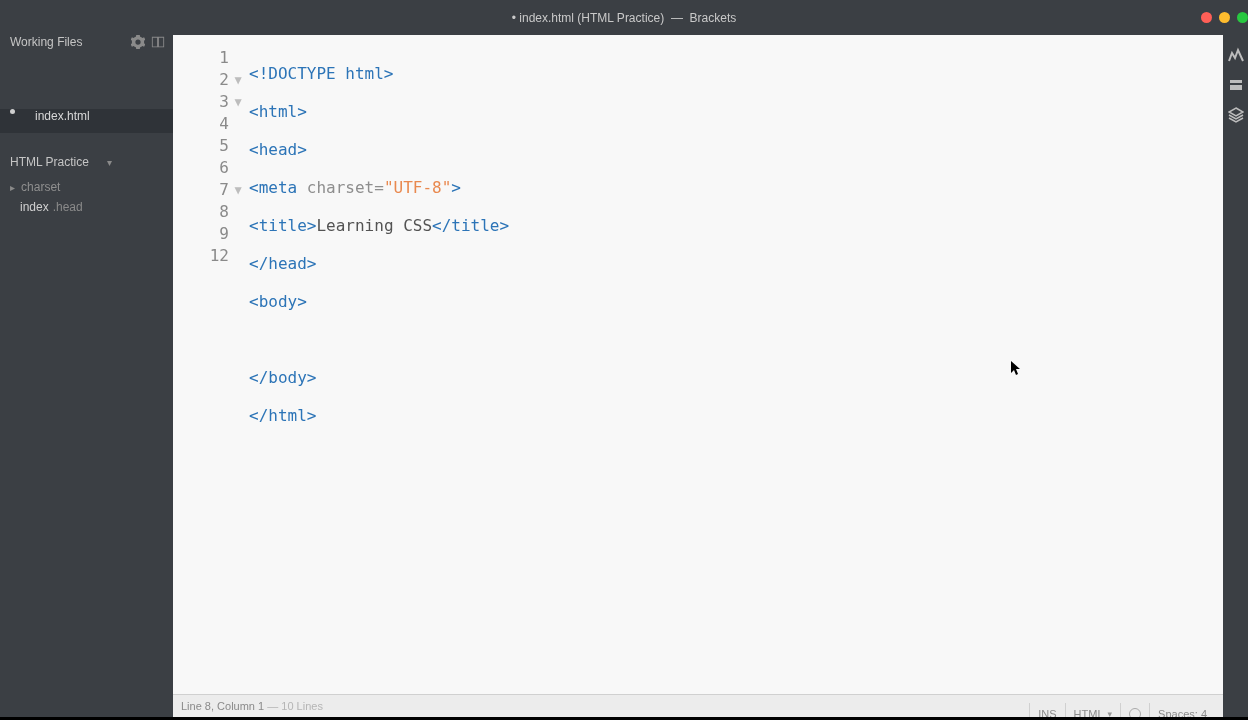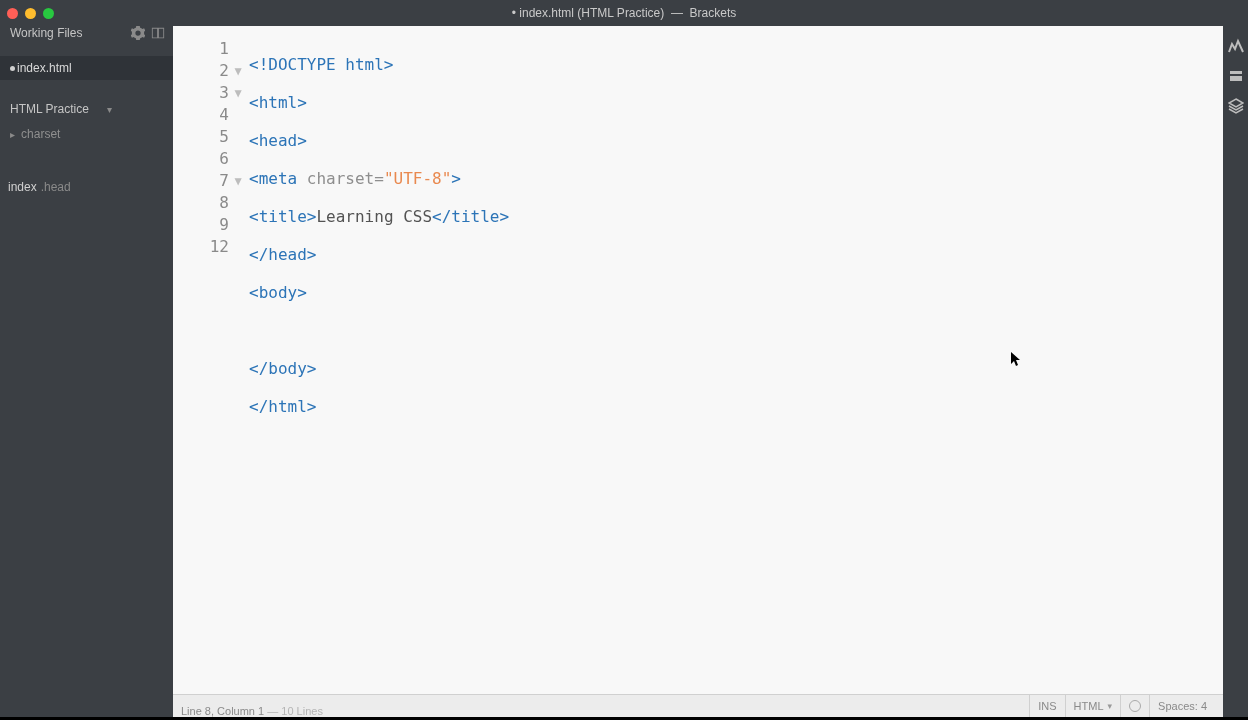--- a/index.html
+++ b/index.html
@@ -22,23 +22,24 @@
   }
   html,body{margin:0;padding:0;height:100%;width:100%;}
   body{
     font-family: "Helvetica Neue", Arial, sans-serif;
     background:#000;
     width:1248px;height:720px;overflow:hidden;
     display:flex;flex-direction:column;
   }
   
   .titlebar{
-    height:26px;background:var(--titlebar-bg);
+    height:35px;background:var(--titlebar-bg);
     display:flex;align-items:center;position:relative;
     flex:0 0 auto;
+    justify-content:flex-end;
   }
   .traffic{display:flex;gap:7px;margin-left:7px;}
   .dot{width:11px;height:11px;border-radius:50%;}
   .dot.red{background:#ff5f57;}
   .dot.yellow{background:#febc2e;}
   .dot.green{background:#28c840;}
   .wintitle{
     position:absolute;left:0;right:0;text-align:center;
     color:#c9c9c9;font-size:12px;white-space:nowrap;
     pointer-events:none;
@@ -55,39 +56,40 @@
     font-size:12px;
   }
   .wf-header{
     height:30px;display:flex;align-items:flex-start;
     padding:0 8px 0 10px;color:#c5c5c5;font-size:12px;
     justify-content:space-between;
   }
   .wf-icons{display:flex;gap:6px;}
   .wf-icons svg{width:14px;height:14px;fill:#8a8a8a;}
   .wf-item{
-    height:24px;display:flex;align-items:center;
-    padding-left:10px;gap:2px;color:#d8d8d8;font-size:12px;
+    height:24px;display:flex;
+    padding-left:10px;gap:20px;color:#d8d8d8;font-size:12px;
     cursor:pointer;
+    margin-top:44px;
   }
   .wf-item.active{background:var(--sidebar-dark);}
   .bullet{width:5px;height:5px;border-radius:50%;background:#cfcfcf;flex:0 0 auto;}
   .spacer{height:16px;}
   .proj-header{
     height:26px;display:flex;align-items:center;
     padding-left:10px;color:#c5c5c5;font-size:12px;gap:16px;cursor:pointer;
   }
   .caret::after{content:"▾";font-size:10px;color:#8a8a8a;margin-left:2px;}
   .tree{padding-top:2px;}
   .tree-row{
     height:20px;display:flex;align-items:center;
     padding-left:10px;color:var(--sidebar-muted);font-size:12px;cursor:pointer;gap:4px;
   }
   .tree-row .disc{font-size:10px;color:#8a8a8a;margin-right:2px;}
-  .tree-row.file{padding-left:8px;color:#bdbdbd;margin-top:33px;}
+  .tree-row.file{padding-left:20px;color:#bdbdbd;}
   .tree-row .base{color:#d0d0d0;}
   .tree-row .ext{color:#8a8a8a;}
 
   
   .editor-wrap{flex:1 1 auto;display:flex;flex-direction:column;min-width:0;}
   .editor{
     flex:1 1 auto;background:var(--editor-bg);
     display:flex;min-height:0;position:relative;
     font-family: "SFMono-Regular","Menlo","Consolas",monospace;
     font-size:16px;line-height:22px;
@@ -123,21 +125,21 @@
     width:25px;background:var(--rightbar-bg);
     display:flex;flex-direction:column;align-items:center;
     padding-top:12px;gap:14px;
   }
   .rightbar .ricon{width:16px;height:16px;fill:#bdbdbd;cursor:pointer;}
 
   
   .statusbar{
     height:22px;background:var(--statusbar-bg);
     border-top:1px solid var(--statusbar-border);
-    display:flex;align-items:flex-end;
+    display:flex;align-items:center;
     font-size:11px;color:var(--statusbar-text);
     padding:0 8px;
   }
   .statusbar .left{flex:0 0 auto;}
   .statusbar .left .dim{color:#b5b5b5;}
   .statusbar .grow{flex:1 1 auto;}
   .sb-item{
     padding:0 8px;height:100%;display:flex;align-items:center;
     border-left:1px solid var(--statusbar-border);cursor:pointer;gap:4px;margin-top:16px;
   }

